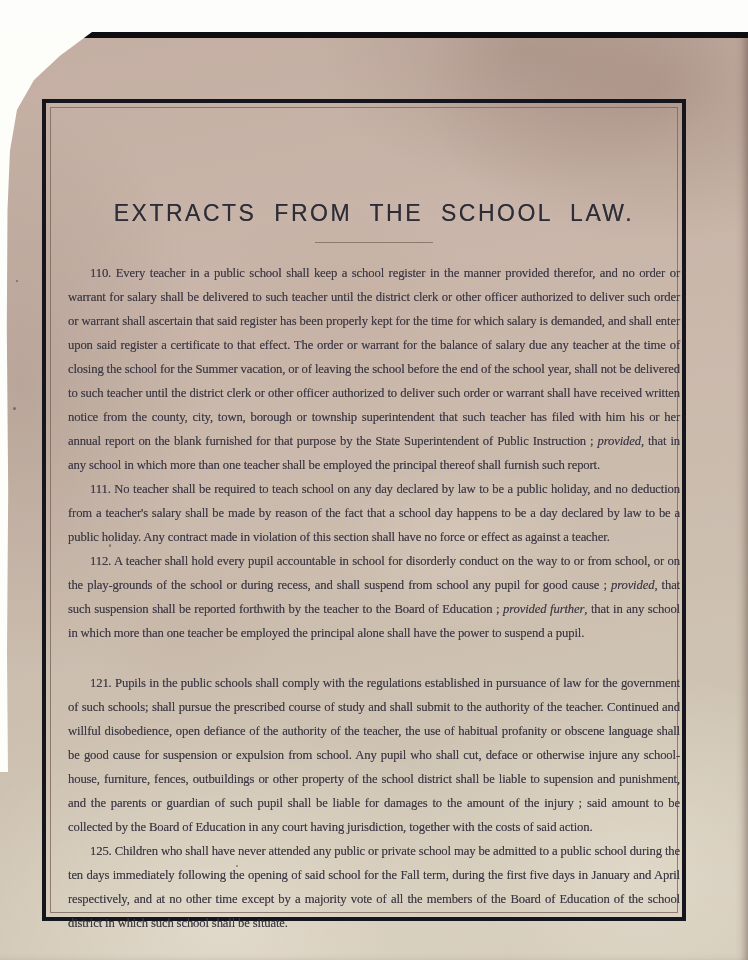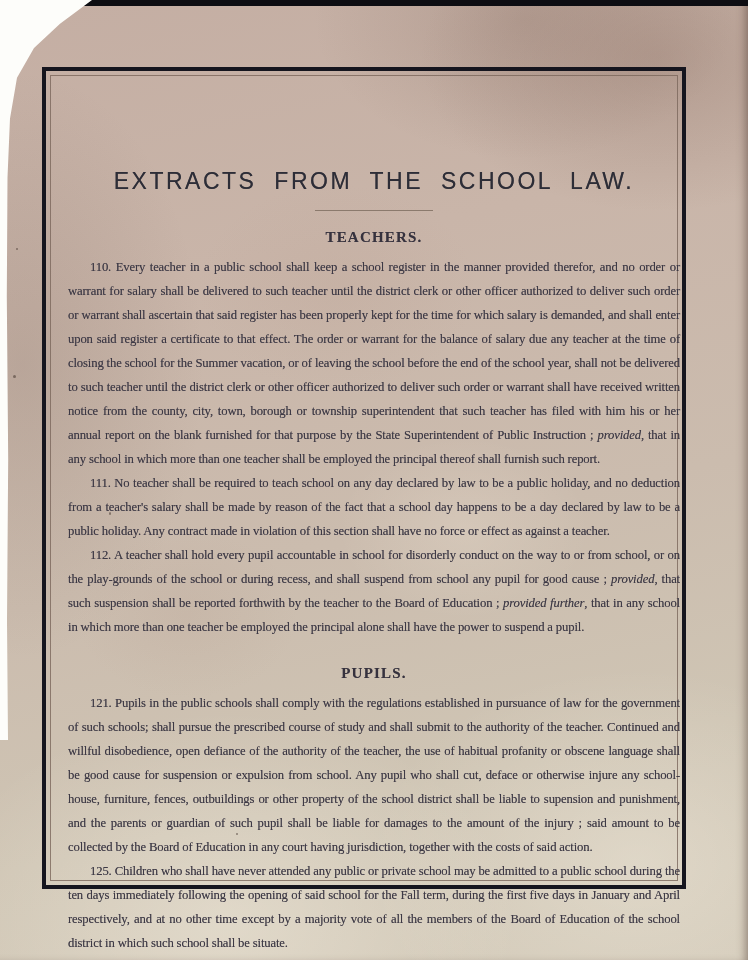--- a/index.html
+++ b/index.html
@@ -24,20 +24,21 @@
       radial-gradient(ellipse 340px 220px at 88% 6%, rgba(128,98,86,0.30), transparent 70%),
       radial-gradient(ellipse 300px 200px at 70% 2%, rgba(118,92,82,0.22), transparent 70%),
       radial-gradient(ellipse 260px 420px at 3% 38%, rgba(110,88,78,0.18), transparent 70%),
       radial-gradient(ellipse 420px 300px at 30% 96%, rgba(255,250,238,0.35), transparent 70%),
       radial-gradient(ellipse 380px 280px at 85% 90%, rgba(255,250,238,0.30), transparent 70%),
       radial-gradient(ellipse 200px 150px at 45% 30%, rgba(180,150,135,0.15), transparent 70%),
       radial-gradient(ellipse 180px 130px at 62% 55%, rgba(255,245,230,0.18), transparent 70%),
       radial-gradient(ellipse 160px 120px at 25% 64%, rgba(170,140,125,0.12), transparent 70%),
       linear-gradient(168deg, #c4aea3 0%, #c9b5a9 28%, #cbbcae 55%, #cfc5b4 78%, #d3cab9 100%);
     box-shadow:inset -7px 0 10px -5px rgba(80,60,52,0.55);
+    margin-top:32px;
   }
   
   .top-strip{
     position:absolute; top:0; left:0; right:0; height:6px;
     background:#0d0d12;
   }
   
   .worn-edge{
     position:absolute; top:0; left:0; width:100px; height:740px;
     background:#fdfdfa;
@@ -112,27 +113,25 @@
 
   <div class="frame">
     <div class="frame-inner"></div>
   </div>
 
   <div class="content">
     <div class="doc-title">EXTRACTS FROM THE SCHOOL LAW.</div>
     <div class="title-rule"></div>
     <div>
         <div class="section">
-          <div class="section-heading">TEACHERS.</div>
           <p class="para"><span>110. Every teacher in a public school shall keep a school register in the manner provided therefor, and no order or warrant for salary shall be delivered to such teacher until the district clerk or other officer authorized to deliver such order or warrant shall ascertain that said register has been properly kept for the time for which salary is demanded, and shall enter upon said register a certificate to that effect.  The order or warrant for the balance of salary due any teacher at the time of closing the school for the Summer vacation, or of leaving the school before the end of the school year, shall not be delivered to such teacher until the district clerk or other officer authorized to deliver such order or warrant shall have received written notice from the county, city, town, borough or township superintendent that such teacher has filed with him his or her annual report on the blank furnished for that purpose by the State Superintendent of Public Instruction ; </span><em>provided</em><span>, that in any school in which more than one teacher shall be employed the principal thereof shall furnish such report.</span></p>
           <p class="para"><span>111. No teacher shall be required to teach school on any day declared by law to be a public holiday, and no deduction from a teacher's salary shall be made by reason of the fact that a school day happens to be a day declared by law to be a public holiday.  Any contract made in violation of this section shall have no force or effect as against a teacher.</span></p>
           <p class="para"><span>112. A teacher shall hold every pupil accountable in school for disorderly conduct on the way to or from school, or on the play-grounds of the school or during recess, and shall suspend from school any pupil for good cause ; </span><em>provided</em><span>, that such suspension shall be reported forthwith by the teacher to the Board of Education ; </span><em>provided further</em><span>, that in any school in which more than one teacher be employed the principal alone shall have the power to suspend a pupil.</span></p>
         </div>
         <div class="section">
-          <div class="section-heading">PUPILS.</div>
           <p class="para"><span>121. Pupils in the public schools shall comply with the regulations established in pursuance of law for the government of such schools; shall pursue the prescribed course of study and shall submit to the authority of the teacher.  Continued and willful disobedience, open defiance of the authority of the teacher, the use of habitual profanity or obscene language shall be good cause for suspension or expulsion from school.  Any pupil who shall cut, deface or otherwise injure any school-house, furniture, fences, outbuildings or other property of the school district shall be liable to supension and punishment, and the parents or guardian of such pupil shall be liable for damages to the amount of the injury ; said amount to be collected by the Board of Education in any court having jurisdiction, together with the costs of said action.</span></p>
           <p class="para"><span>125. Children who shall have never attended any public or private school may be admitted to a public school during the ten days immediately following the opening of said school for the Fall term, during the first five days in January and April respectively, and at no other time except by a majority vote of all the members of the Board of Education of the school district in which such school shall be situate.</span></p>
         </div>
       </div>
   </div>
 
   <div class="speck s1"></div>
   <div class="speck s2"></div>
   <div class="speck s3"></div>
   <div class="speck s4"></div>

